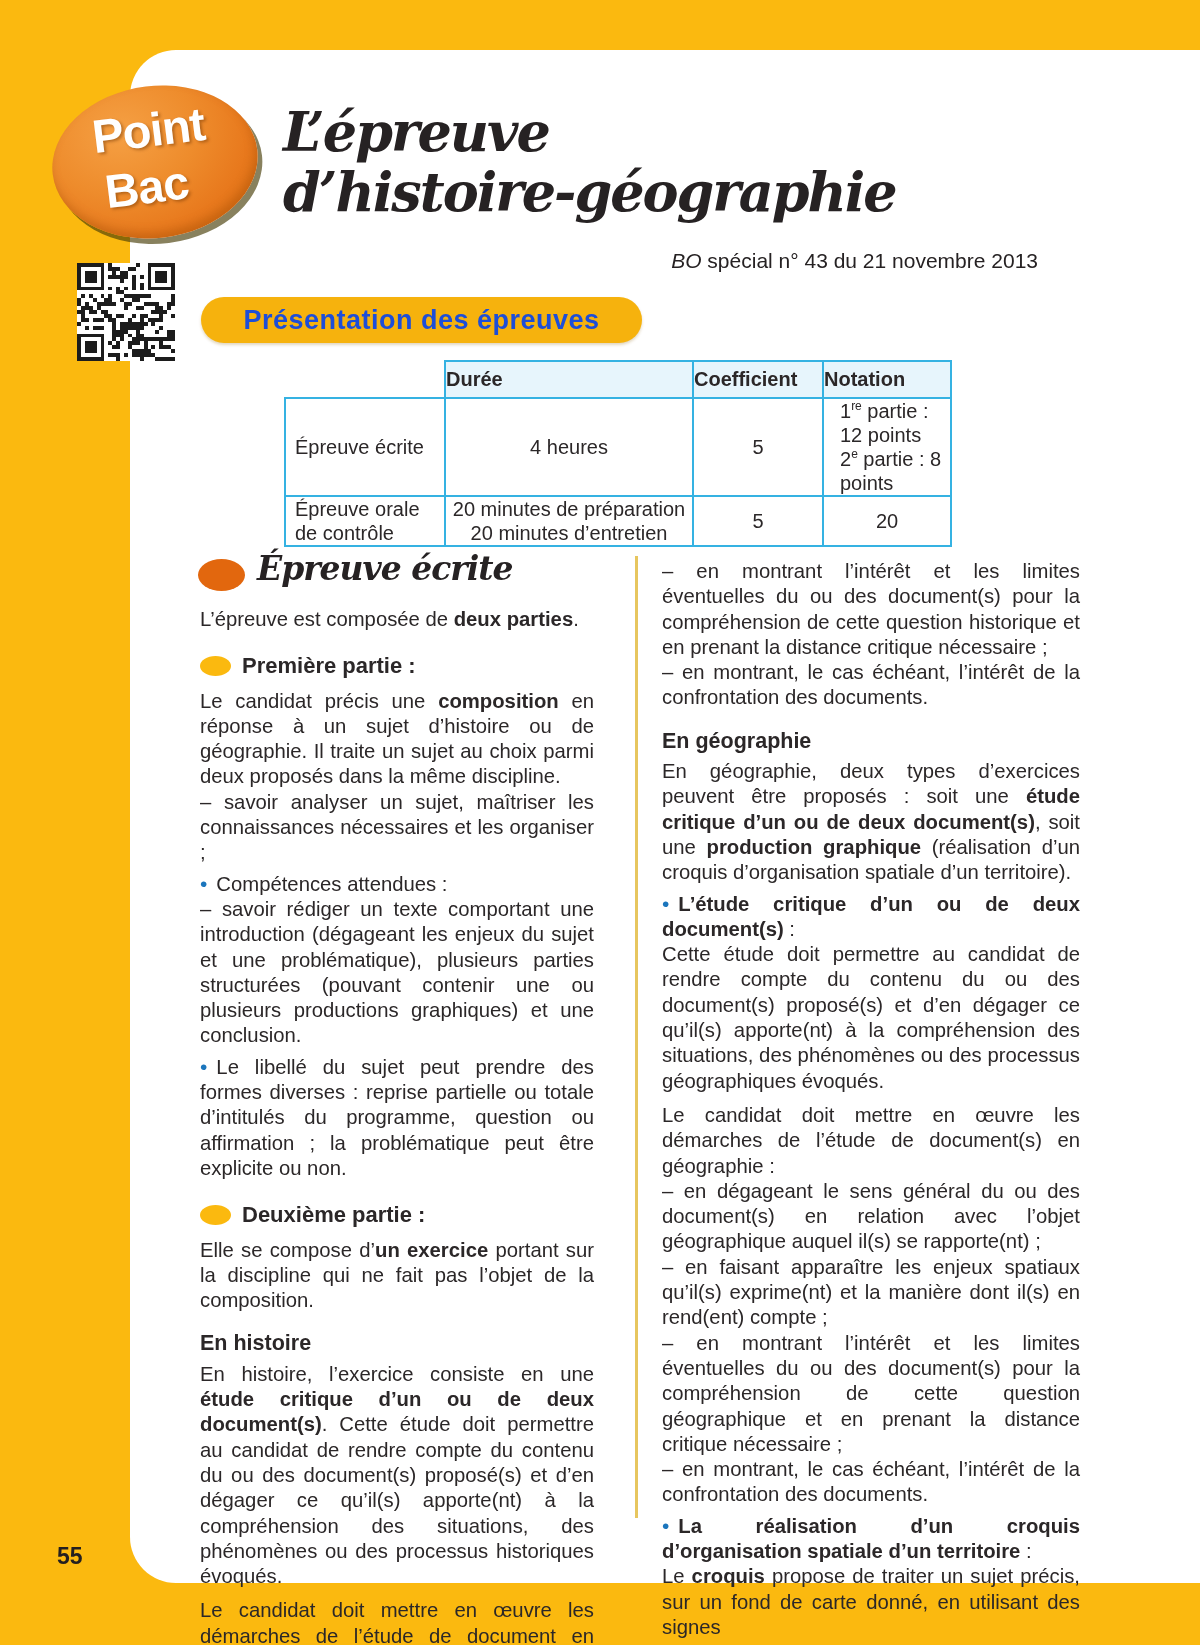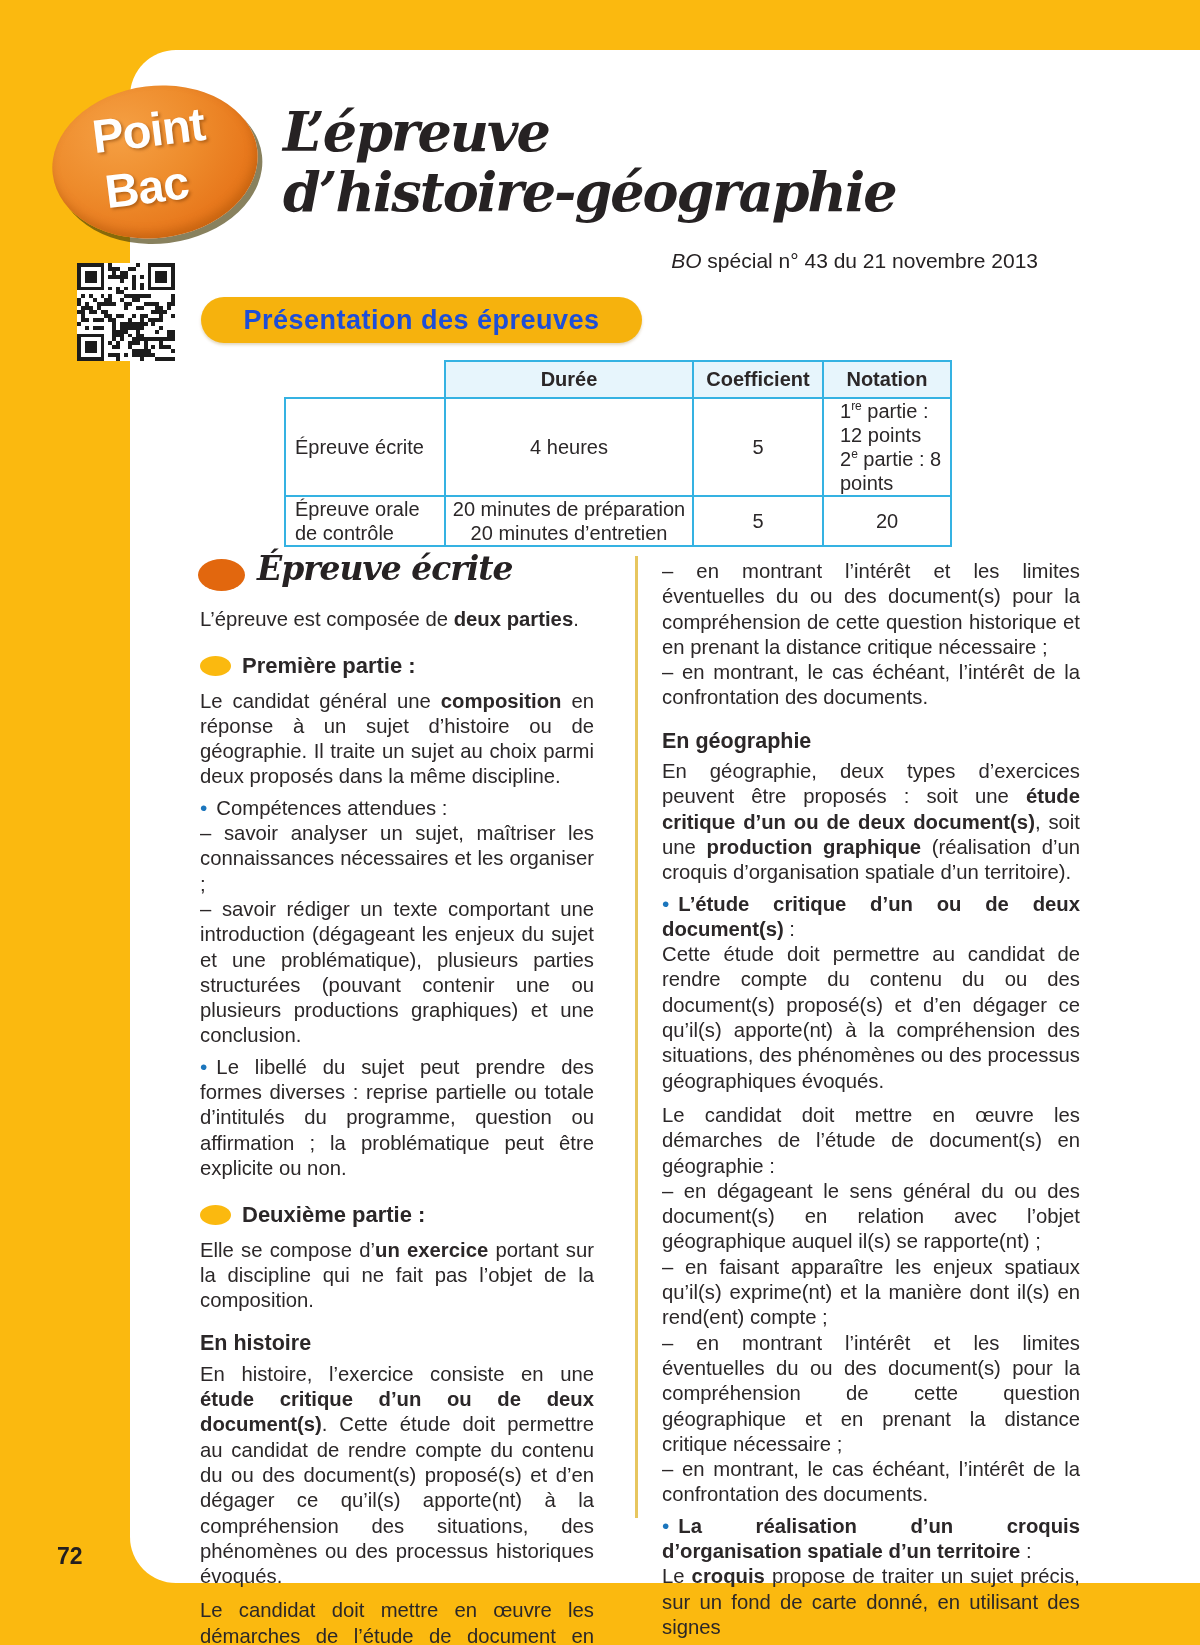--- a/index.html
+++ b/index.html
@@ -73,21 +73,21 @@
   table.exam{
     position:absolute;left:284px;top:360px;width:666px;
     border-collapse:collapse;table-layout:fixed;
     font-size:20px;color:var(--ink);
   }
   table.exam td{border:2px solid var(--tblue);vertical-align:middle}
   table.exam td.blank{border:none}
   table.exam tr.hd{height:37px}
   table.exam tr.r1{height:59px}
   table.exam tr.r2{height:39px}
-  table.exam td.hdc{background:var(--thead);font-weight:700;text-align:center}
+  table.exam td.hdc{background:var(--thead);font-weight:700;}
   table.exam td.lbl{text-align:left;padding-left:9px;white-space:pre-line;line-height:24px}
   table.exam td.ctr{text-align:center;white-space:pre-line;line-height:24px}
   table.exam td.nt{padding-left:16px;line-height:24px}
   .sup{font-size:12px;vertical-align:super;line-height:0}
   
   .sec-ell{
     position:absolute;left:198px;top:559px;width:47px;height:32px;
     border-radius:50%;background:var(--orange-deep);
   }
   .sec-title{
@@ -471,23 +471,23 @@
   </tr>
 </tbody>
   </table>
 
 <div class="sec-ell"></div>
 <div class="sec-title">Épreuve écrite</div>
 
 <div class="col" id="col-left">
     <div class="blk b-para"><span>L’épreuve est composée de </span><span style="font-weight: 700;">deux parties</span><span>.</span></div>
     <div class="blk b-ellipse"><span class="ell"></span><span class="ehead">Première partie :</span></div>
-    <div class="blk b-para tight"><span>Le candidat général une </span><span style="font-weight: 700;">composition</span><span> en réponse à un sujet d’histoire ou de géographie. Il traite un sujet au choix parmi deux proposés dans la même discipline.</span></div>
+    <div class="blk b-para tight"><span>Le candidat précis une </span><span style="font-weight: 700;">composition</span><span> en réponse à un sujet d’histoire ou de géographie. Il traite un sujet au choix parmi deux proposés dans la même discipline.</span></div>
+    <div class="blk b-dash"><span>– savoir analyser un sujet, maîtriser les connaissances nécessaires et les organiser ;</span></div>
     <div class="blk b-bullet"><span class="dot">•</span><span>Compétences attendues :</span></div>
-    <div class="blk b-dash"><span>– savoir analyser un sujet, maîtriser les connaissances nécessaires et les organiser ;</span></div>
     <div class="blk b-dash"><span>– savoir rédiger un texte comportant une introduction (dégageant les enjeux du sujet et une problématique), plusieurs parties structurées (pouvant contenir une ou plusieurs productions graphiques) et une conclusion.</span></div>
     <div class="blk b-bullet"><span class="dot">•</span><span>Le libellé du sujet peut prendre des formes diverses : reprise partielle ou totale d’intitulés du programme, question ou affirmation ; la problématique peut être explicite ou non.</span></div>
     <div class="blk b-ellipse"><span class="ell"></span><span class="ehead">Deuxième partie :</span></div>
     <div class="blk b-para tight"><span>Elle se compose d’</span><span style="font-weight: 700; margin-top: 36px;">un exercice</span><span> portant sur la discipline qui ne fait pas l’objet de la composition.</span></div>
     <div class="blk b-bold">En histoire</div>
     <div class="blk b-para tight"><span>En histoire, l’exercice consiste en une </span><span style="font-weight: 700;">étude critique d’un ou de deux document(s)</span><span>. Cette étude doit permettre au candidat de rendre compte du contenu du ou des document(s) proposé(s) et d’en dégager ce qu’il(s) apporte(nt) à la compréhension des situations, des phénomènes ou des processus historiques évoqués.</span></div>
     <div class="blk b-para"><span>Le candidat doit mettre en œuvre les démarches de l’étude de document en histoire :</span></div>
   </div>
 <div class="vdiv"></div>
 <div class="col" id="col-right">
@@ -499,13 +499,13 @@
     <div class="blk b-para tight"><span>Cette étude doit permettre au candidat de rendre compte du contenu du ou des document(s) proposé(s) et d’en dégager ce qu’il(s) apporte(nt) à la compréhension des situations, des phénomènes ou des processus géographiques évoqués.</span></div>
     <div class="blk b-para"><span>Le candidat doit mettre en œuvre les démarches de l’étude de document(s) en géographie :</span></div>
     <div class="blk b-dash"><span>– en dégageant le sens général du ou des document(s) en relation avec l’objet géographique auquel il(s) se rapporte(nt) ;</span></div>
     <div class="blk b-dash"><span>– en faisant apparaître les enjeux spatiaux qu’il(s) exprime(nt) et la manière dont il(s) en rend(ent) compte ;</span></div>
     <div class="blk b-dash"><span>– en montrant l’intérêt et les limites éventuelles du ou des document(s) pour la compréhension de cette question géographique et en prenant la distance critique nécessaire ;</span></div>
     <div class="blk b-dash"><span>– en montrant, le cas échéant, l’intérêt de la confrontation des documents.</span></div>
     <div class="blk b-bullet"><span class="dot">•</span><span style="font-weight: 700;">La réalisation d’un croquis d’organisation spatiale d’un territoire</span><span> :</span></div>
     <div class="blk b-para tight"><span>Le </span><span style="font-weight: 700;">croquis</span><span> propose de traiter un sujet précis, sur un fond de carte donné, en utilisant des signes</span></div>
   </div>
 
-<div class="pagenum">72</div>
+<div class="pagenum">55</div>
 
 </body></html>

